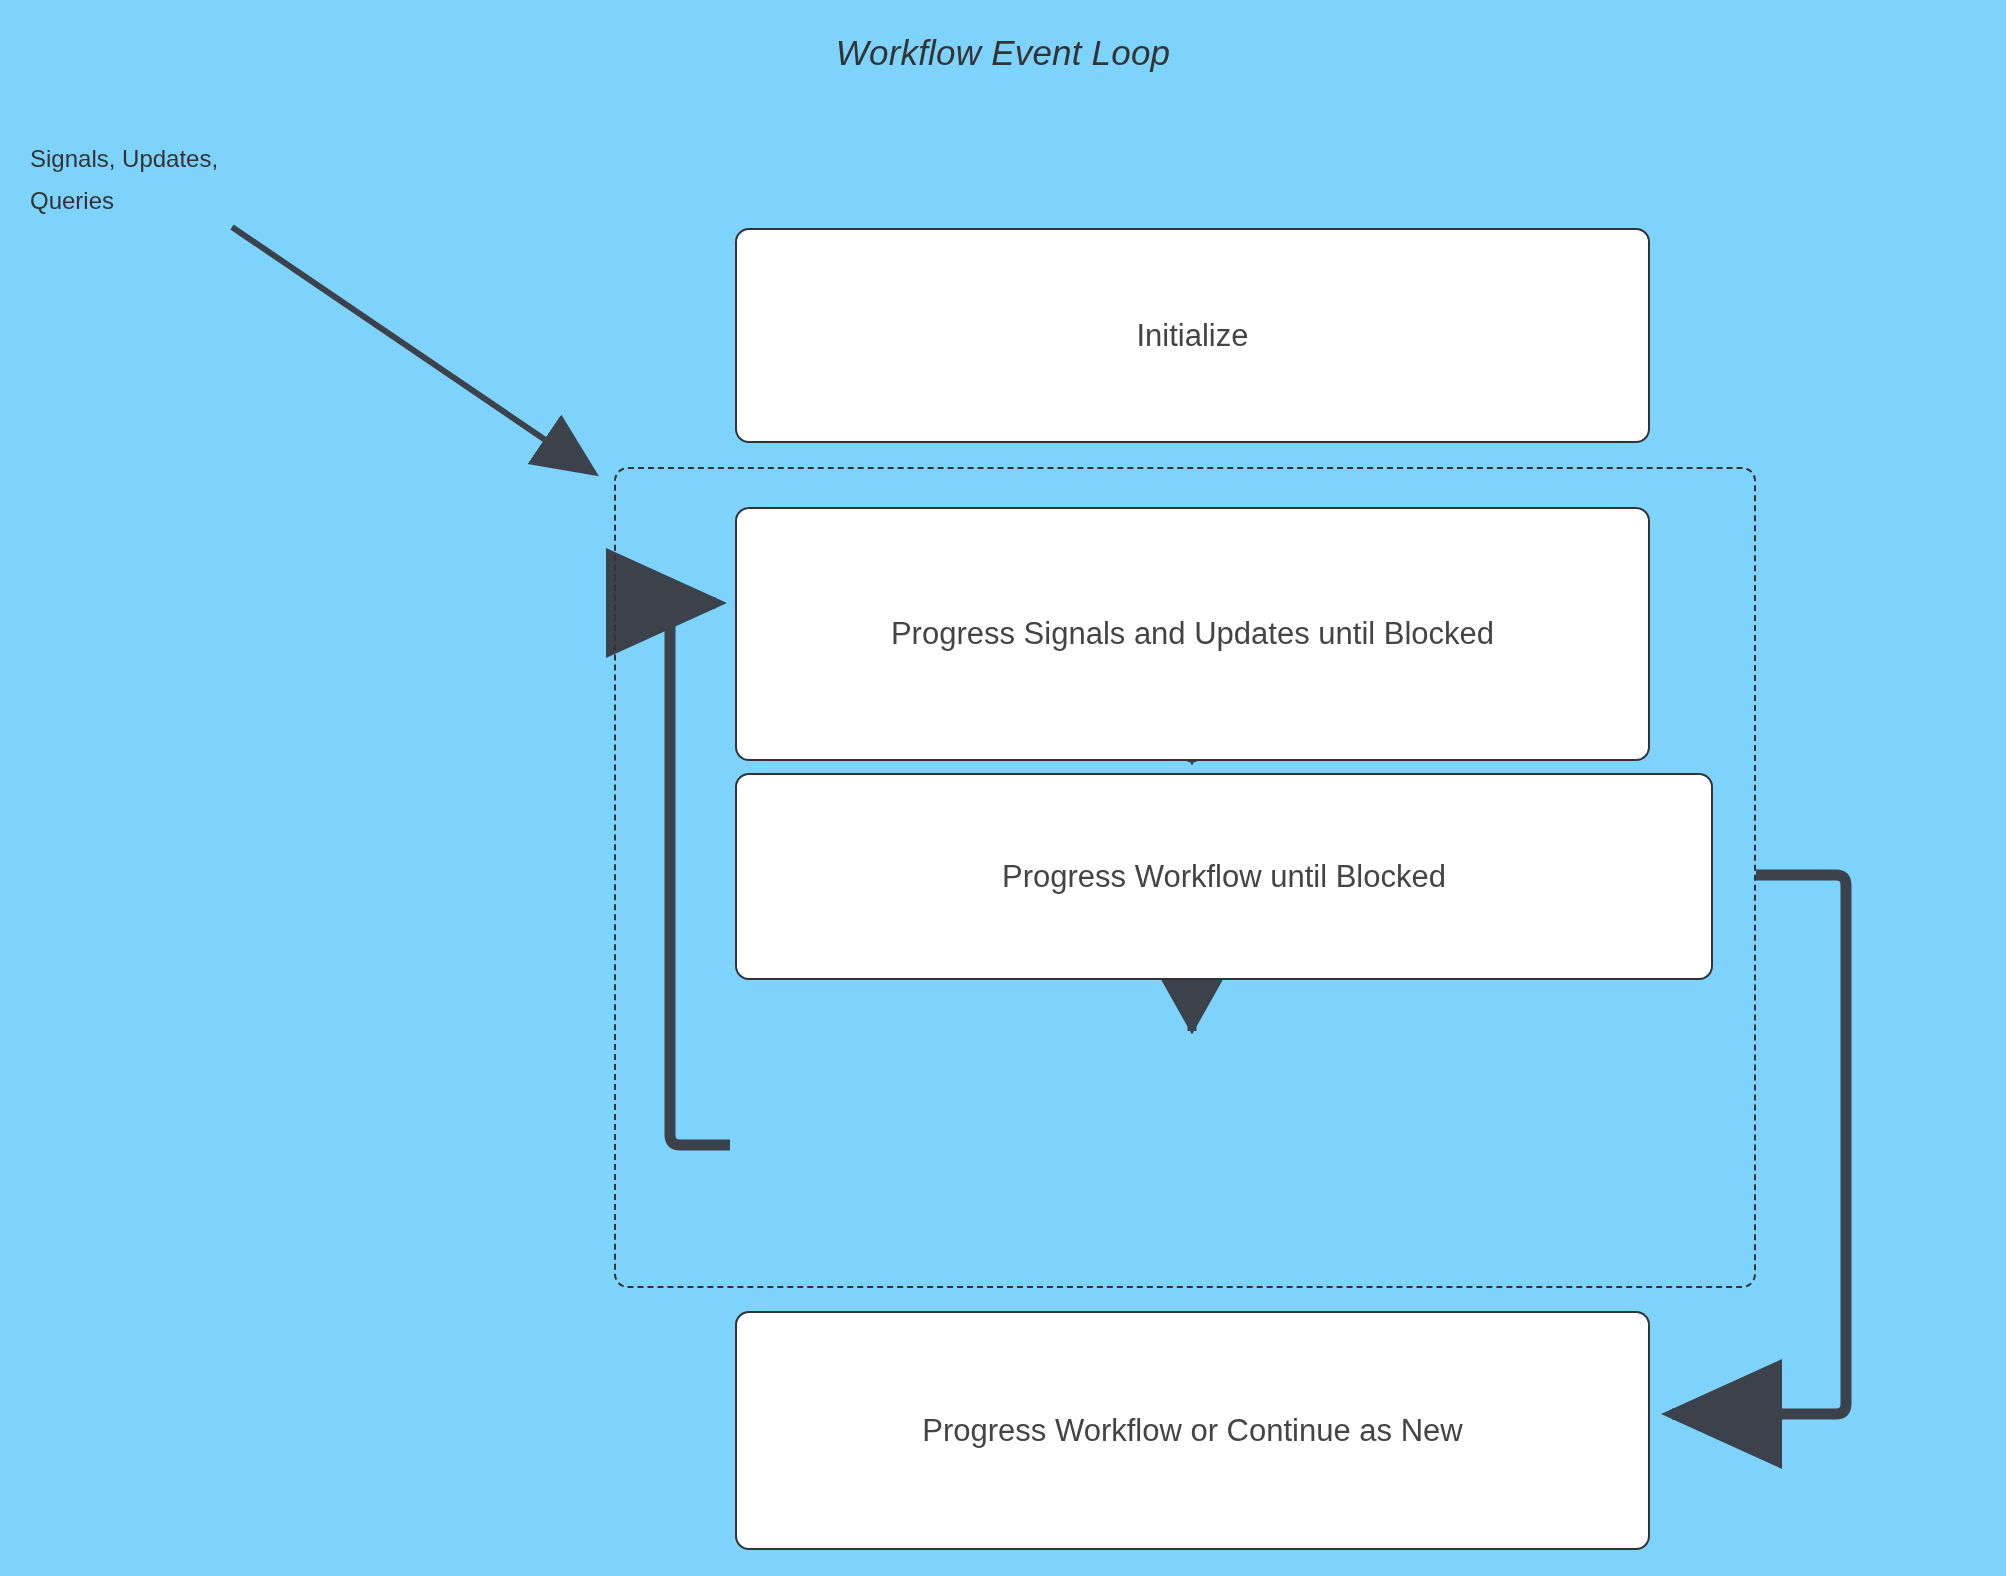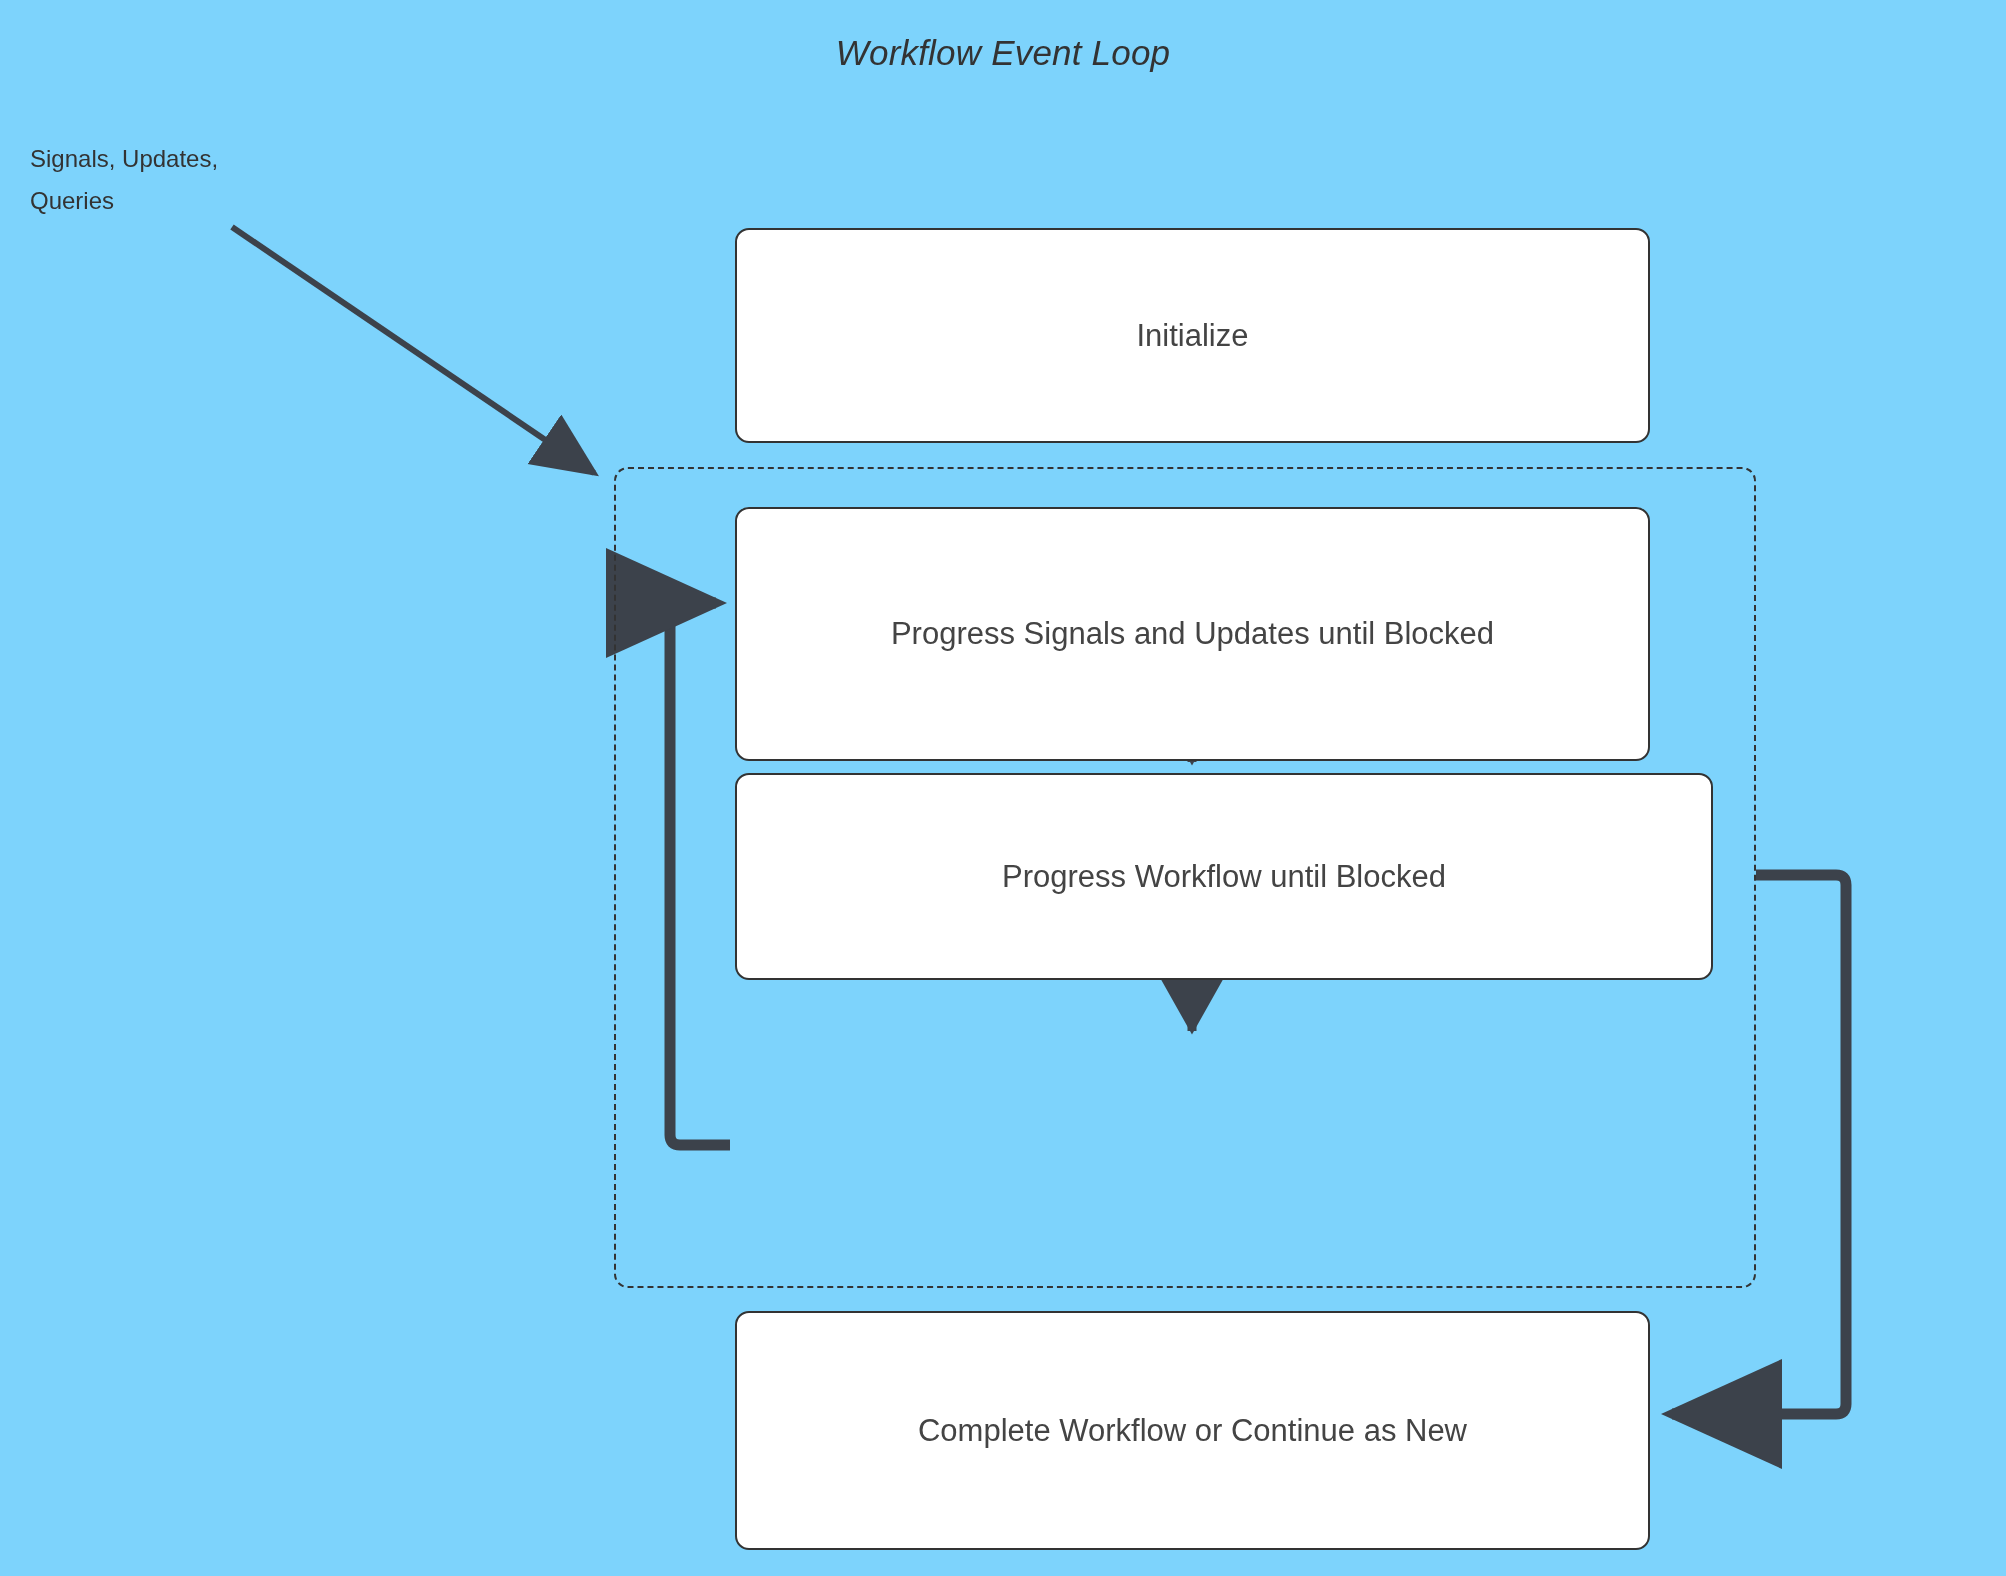--- a/index.html
+++ b/index.html
@@ -132,16 +132,16 @@
   <div class="node" id="node-progress-signals">
     <span class="node-label">Progress Signals and Updates until Blocked</span>
   </div>
 
   <div class="node" id="node-progress-workflow">
     <span class="node-label">Progress Workflow until Blocked</span>
   </div>
 
 
   <div class="node" id="node-complete">
-    <span class="node-label">Complete Workflow or Continue as New</span>
+    <span class="node-label">Progress Workflow or Continue as New</span>
   </div>
 
 </div>
 
 </body></html>

